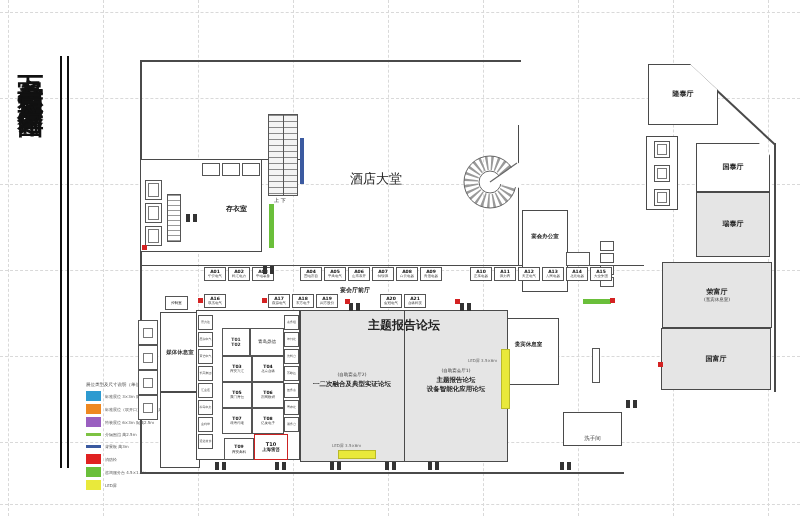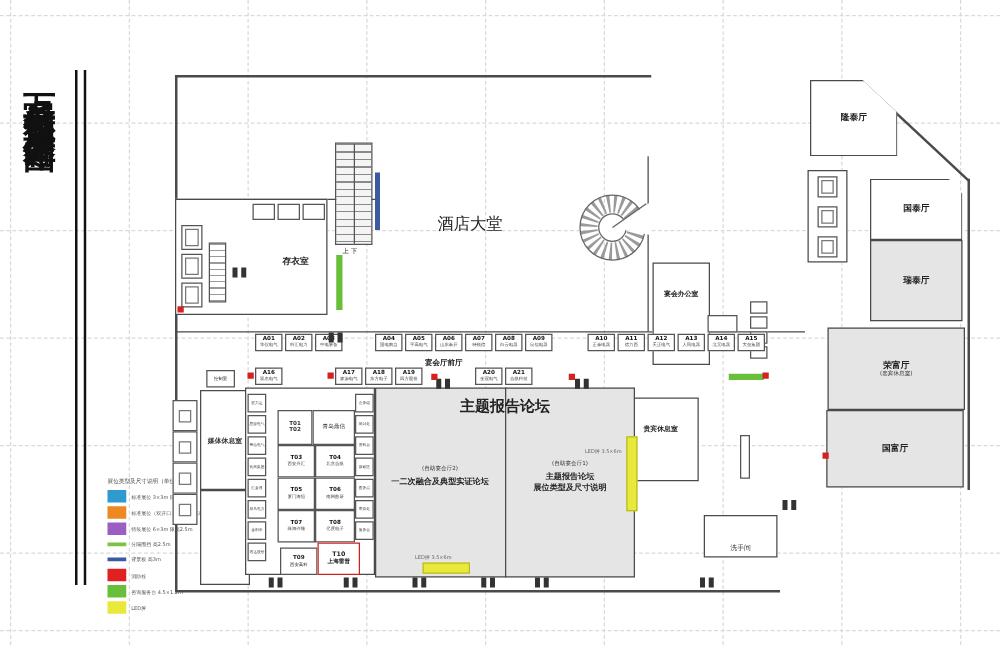--- a/index.html
+++ b/index.html
@@ -452,21 +452,21 @@
   <div class="wall" style="left:404px;top:310px;width:1px;height:152px"></div>
   <div class="tinylbl" style="left:300px;top:317px;width:208px;text-align:center;font-size:12px;font-weight:bold;color:#222">主题报告论坛</div>
 
   <div style="position:absolute;left:302px;top:372px;width:100px;text-align:center">
     <div style="font-size:4.5px;color:#333">(自助宴会厅2)</div>
     <div style="font-size:6.5px;font-weight:bold;margin-top:3px">一二次融合及典型实证论坛</div>
   </div>
   <div style="position:absolute;left:408px;top:368px;width:96px;text-align:center">
     <div style="font-size:4.5px;color:#333">(自助宴会厅1)</div>
     <div style="font-size:6.5px;font-weight:bold;margin-top:3px">主题报告论坛</div>
-    <div style="font-size:6.5px;font-weight:bold">展位类型及尺寸说明</div>
+    <div style="font-size:6.5px;font-weight:bold">设备智能化应用论坛</div>
   </div>
 
   <div class="bar" style="left:501px;top:349px;width:7px;height:58px;background:#e9e93b;border:0.5px solid #b9b92a"></div>
   <div class="tinylbl" style="left:468px;top:358px">LED屏 3.5×6m</div>
   <div class="bar" style="left:338px;top:450px;width:36px;height:7px;background:#e9e93b;border:0.5px solid #b9b92a"></div>
   <div class="tinylbl" style="left:332px;top:443px">LED屏 3.5×6m</div>
 
   <div class="door" style="left:263px;top:266px">
       <i></i>
       <i></i>

